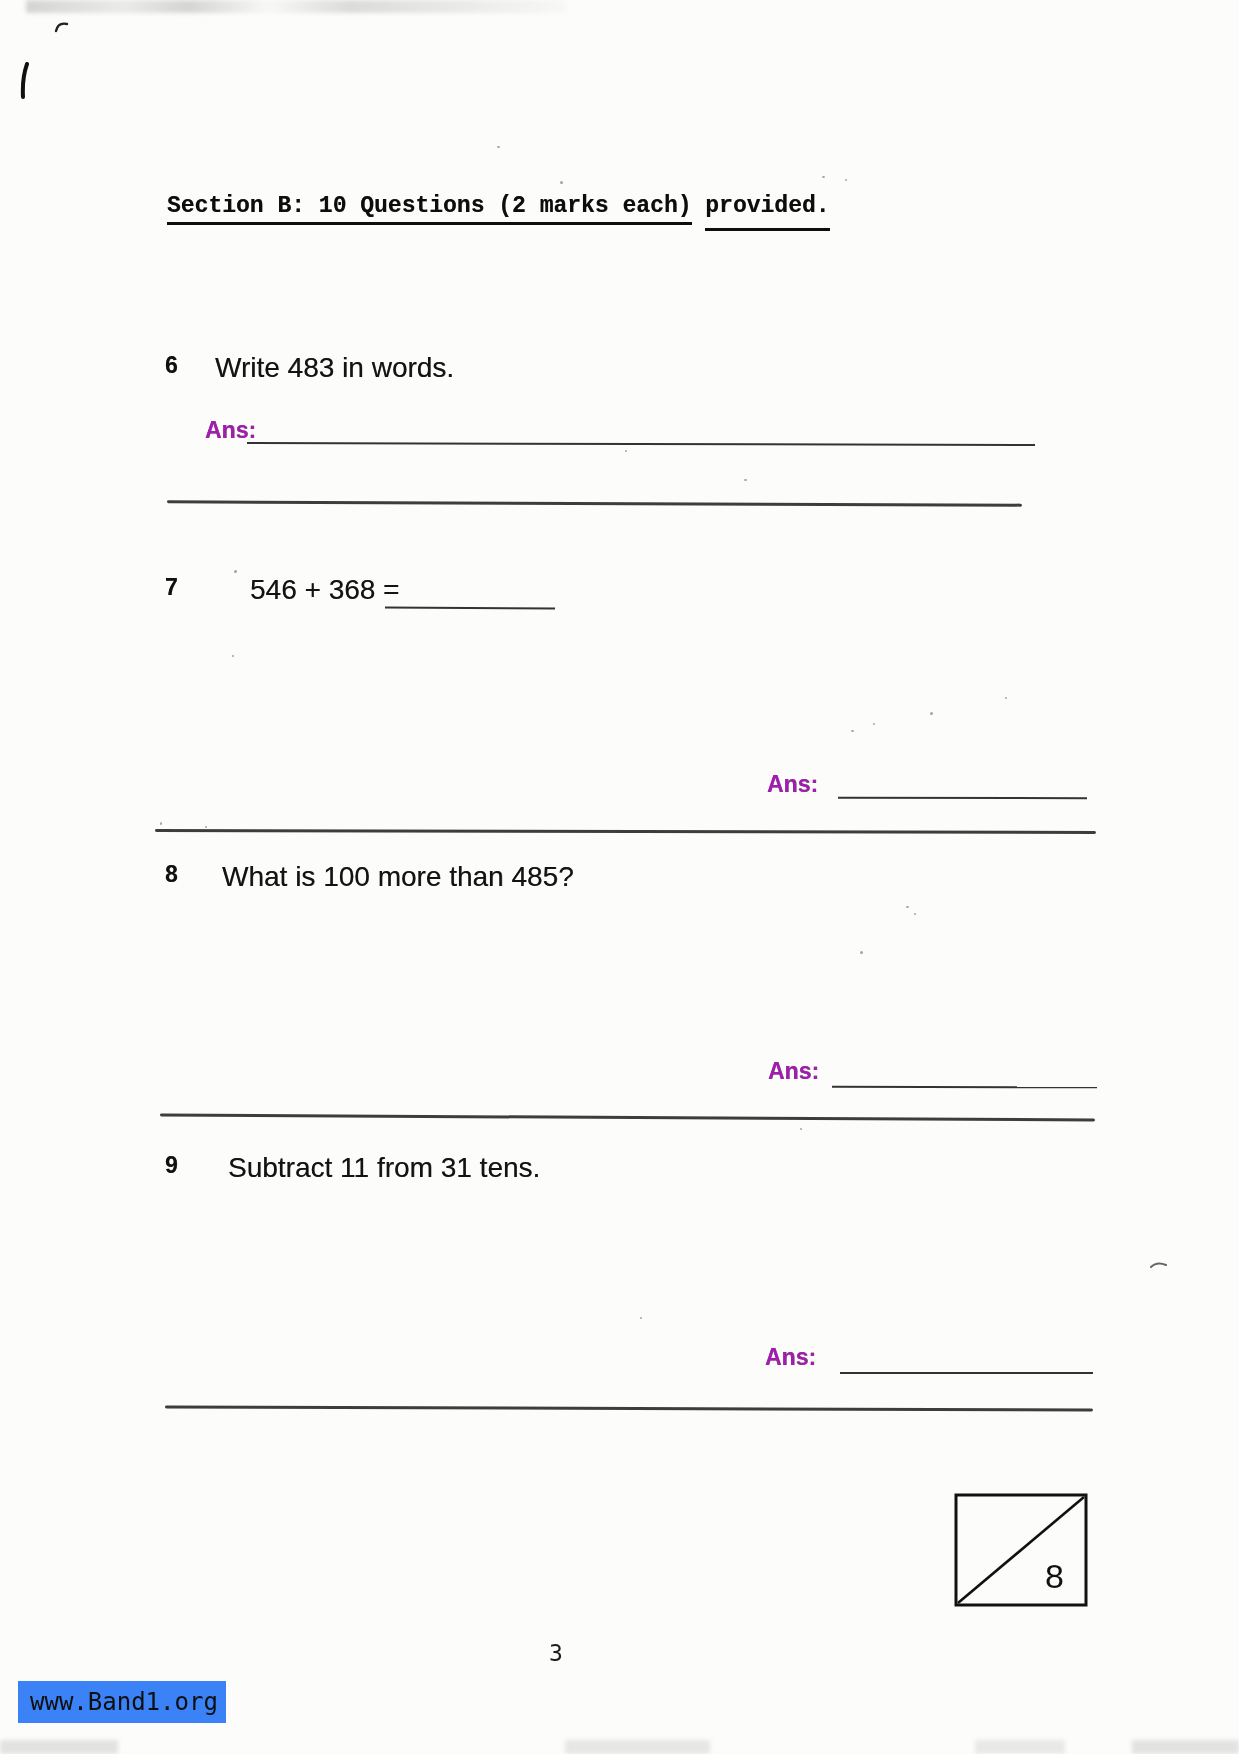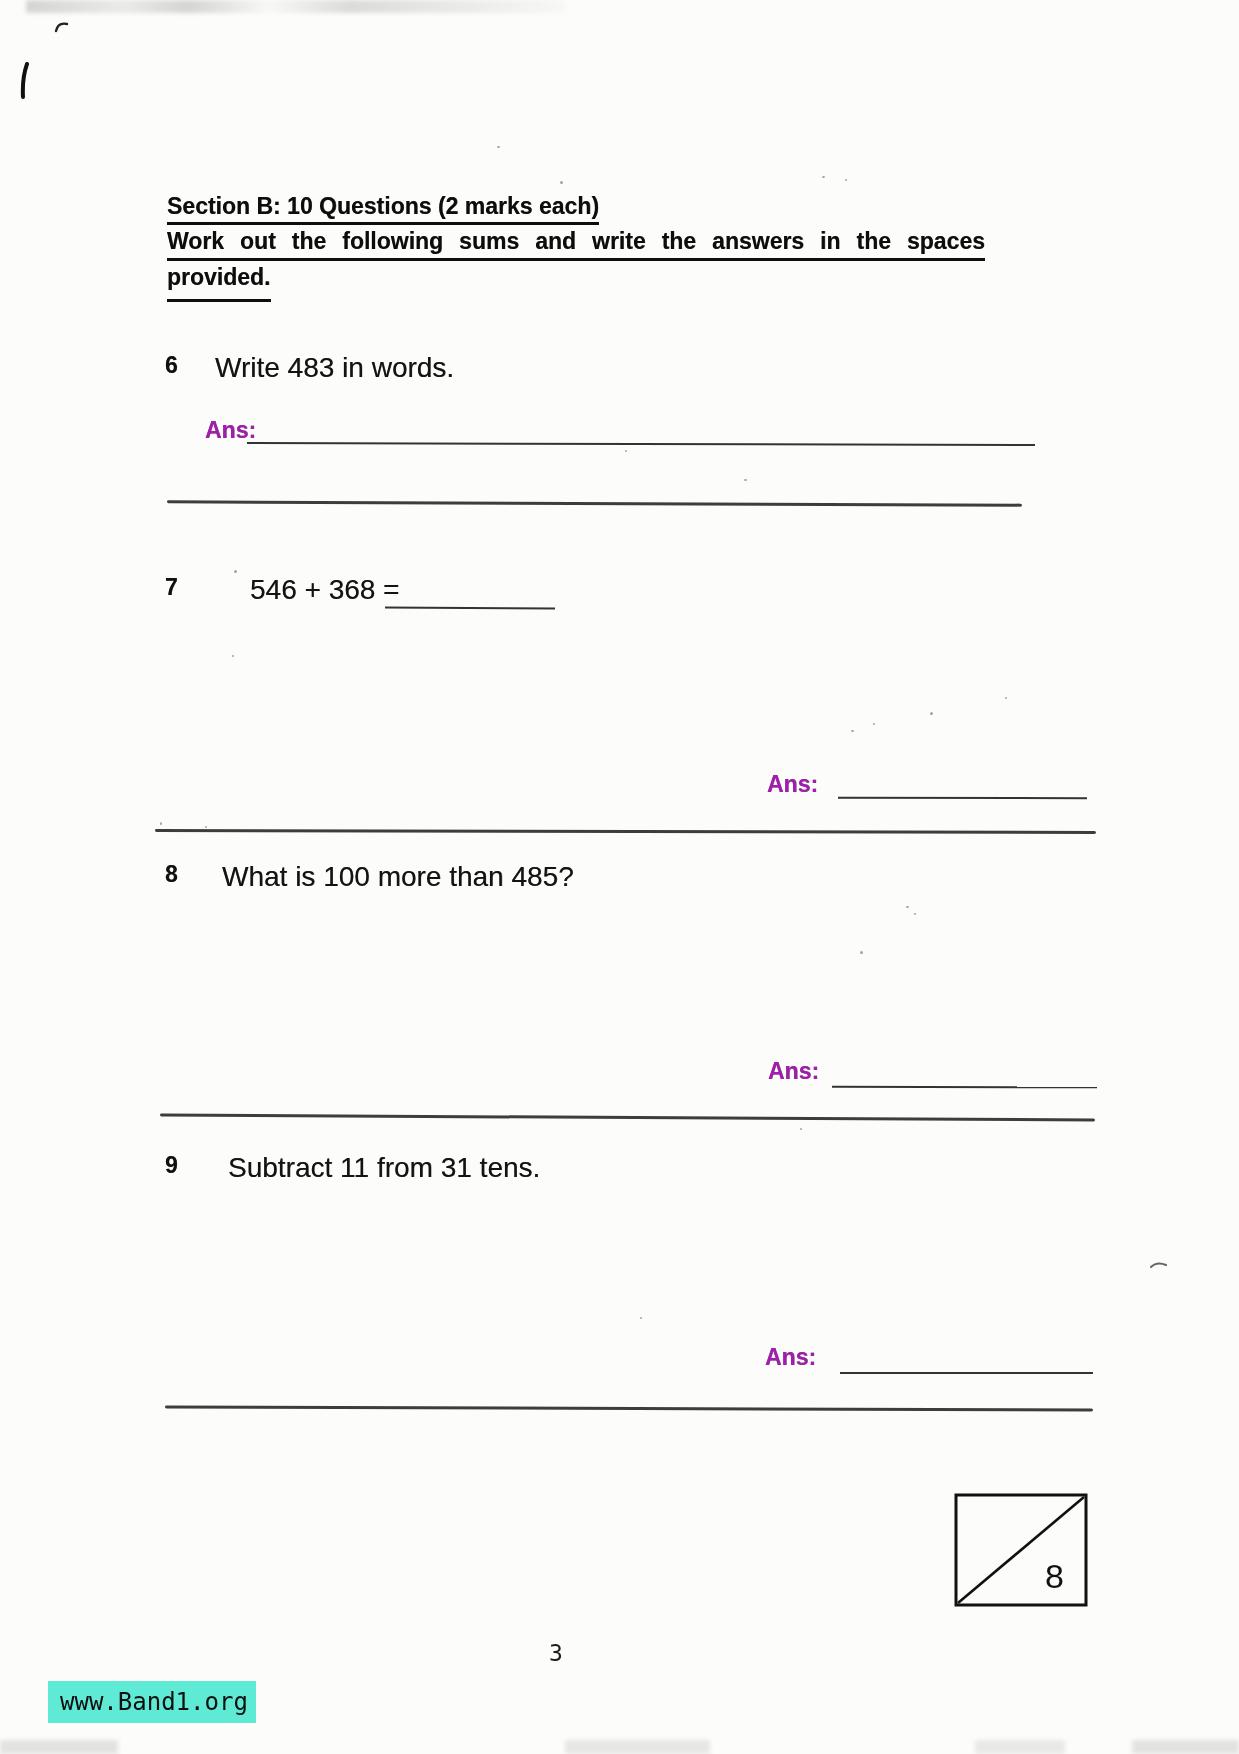--- a/index.html
+++ b/index.html
@@ -28,21 +28,21 @@
       rgba(190,190,190,.12) 100%);
     opacity: .55;
   }
   .bottom-smudge { background: #c9c9c9; opacity: .5; height: 14px; bottom: 0; }
   .speck { position: absolute; background: #4d4d4d; border-radius: 50%; opacity: .5; }
   .mark { position: absolute; }
   
   .ink { text-shadow: 0.3px 0.3px 0.6px rgba(10,10,10,.55); }
   .heading {
     position: absolute; left: 167px; top: 193px;
-    font-size: 23px; font-weight: 700; line-height: 27px; color: #0d0d0d;
+    font-size: 23px; font-weight: 700; line-height: 27px; color: #0d0d0d; font-family: Liberation Mono, monospace;
   }
   .h-line1 { display: inline-block; border-bottom: 3px solid #0e0e0e; padding-bottom: 2px; margin-bottom: 3px; }
   .h-line2 {
     display: block; width: 818px;
     text-align: justify; text-align-last: justify;
     border-bottom: 3px solid #0e0e0e; padding-bottom: 3px; margin-bottom: 3px;
   }
   .h-line3 { display: inline-block; border-bottom: 3px solid #0e0e0e; padding-bottom: 8px; }
   .qnum {
     position: absolute; left: 165px;
@@ -52,22 +52,22 @@
   .ans-label { position: absolute; font-size: 23px; font-weight: 700; color: #a21caf; }
   .blank { position: absolute; border-top: 2px solid #333; height: 0; }
   .divider { position: absolute; height: 3px; background: #2c2c2c; opacity: .92; border-radius: 2px; }
   
   .marks-box { position: absolute; left: 953px; top: 1491px; }
   .page-number {
     position: absolute; left: 549px; top: 1640px;
     font-family: "DejaVu Sans Mono", monospace; font-size: 23px; color: #1d1d1d;
   }
   .watermark-box {
-    position: absolute; left: 48px; top: 1681px; width: 208px; height: 42px;
-    background: #5eead4; display: flex; align-items: center;
+    position: absolute; left: 18px; top: 1681px; width: 208px; height: 42px;
+    background: #3b82f6; display: flex; align-items: center;
   }
   .watermark-text {
     font-family: "DejaVu Sans Mono", monospace; font-size: 24px;
     color: #0f0f0f; padding-left: 12px; letter-spacing: 0px;
   }
 </style>
 </head>
 <body>
 
 <div class="page">
@@ -78,21 +78,20 @@
   </svg>
   <svg class="mark" style="left:17px; top:62px;" width="14" height="40">
     <path d="M10,2 Q5,16 6,35" stroke="#111" stroke-width="4" fill="none" stroke-linecap="round"></path>
   </svg>
   <svg class="mark" style="left:1150px; top:1260px;" width="18" height="10" opacity="0.75">
     <path d="M1,7 Q7,1 16,5" stroke="#333" stroke-width="2" fill="none" stroke-linecap="round"></path>
   </svg>
 
   <div class="heading ink">
     <span class="h-line1">Section B: 10 Questions (2 marks each)</span>
-    <span class="h-line2">Work out the following sums and write the answers in the spaces</span>
     <span class="h-line3">provided.</span>
   </div>
 
   <span class="qnum ink" style="top:352px;">6</span>
   <span class="qtext ink" style="left:215px; top:352px;">Write 483 in words.</span>
   <span class="ans-label ink" style="left:205px; top:417px;">Ans:</span>
   <div class="blank" style="left:247px; top:443px; width:788px; transform:rotate(0.14deg);"></div>
 
   <div class="divider" style="left:167px; top:502px; width:855px; transform:rotate(0.22deg);"></div>
 

